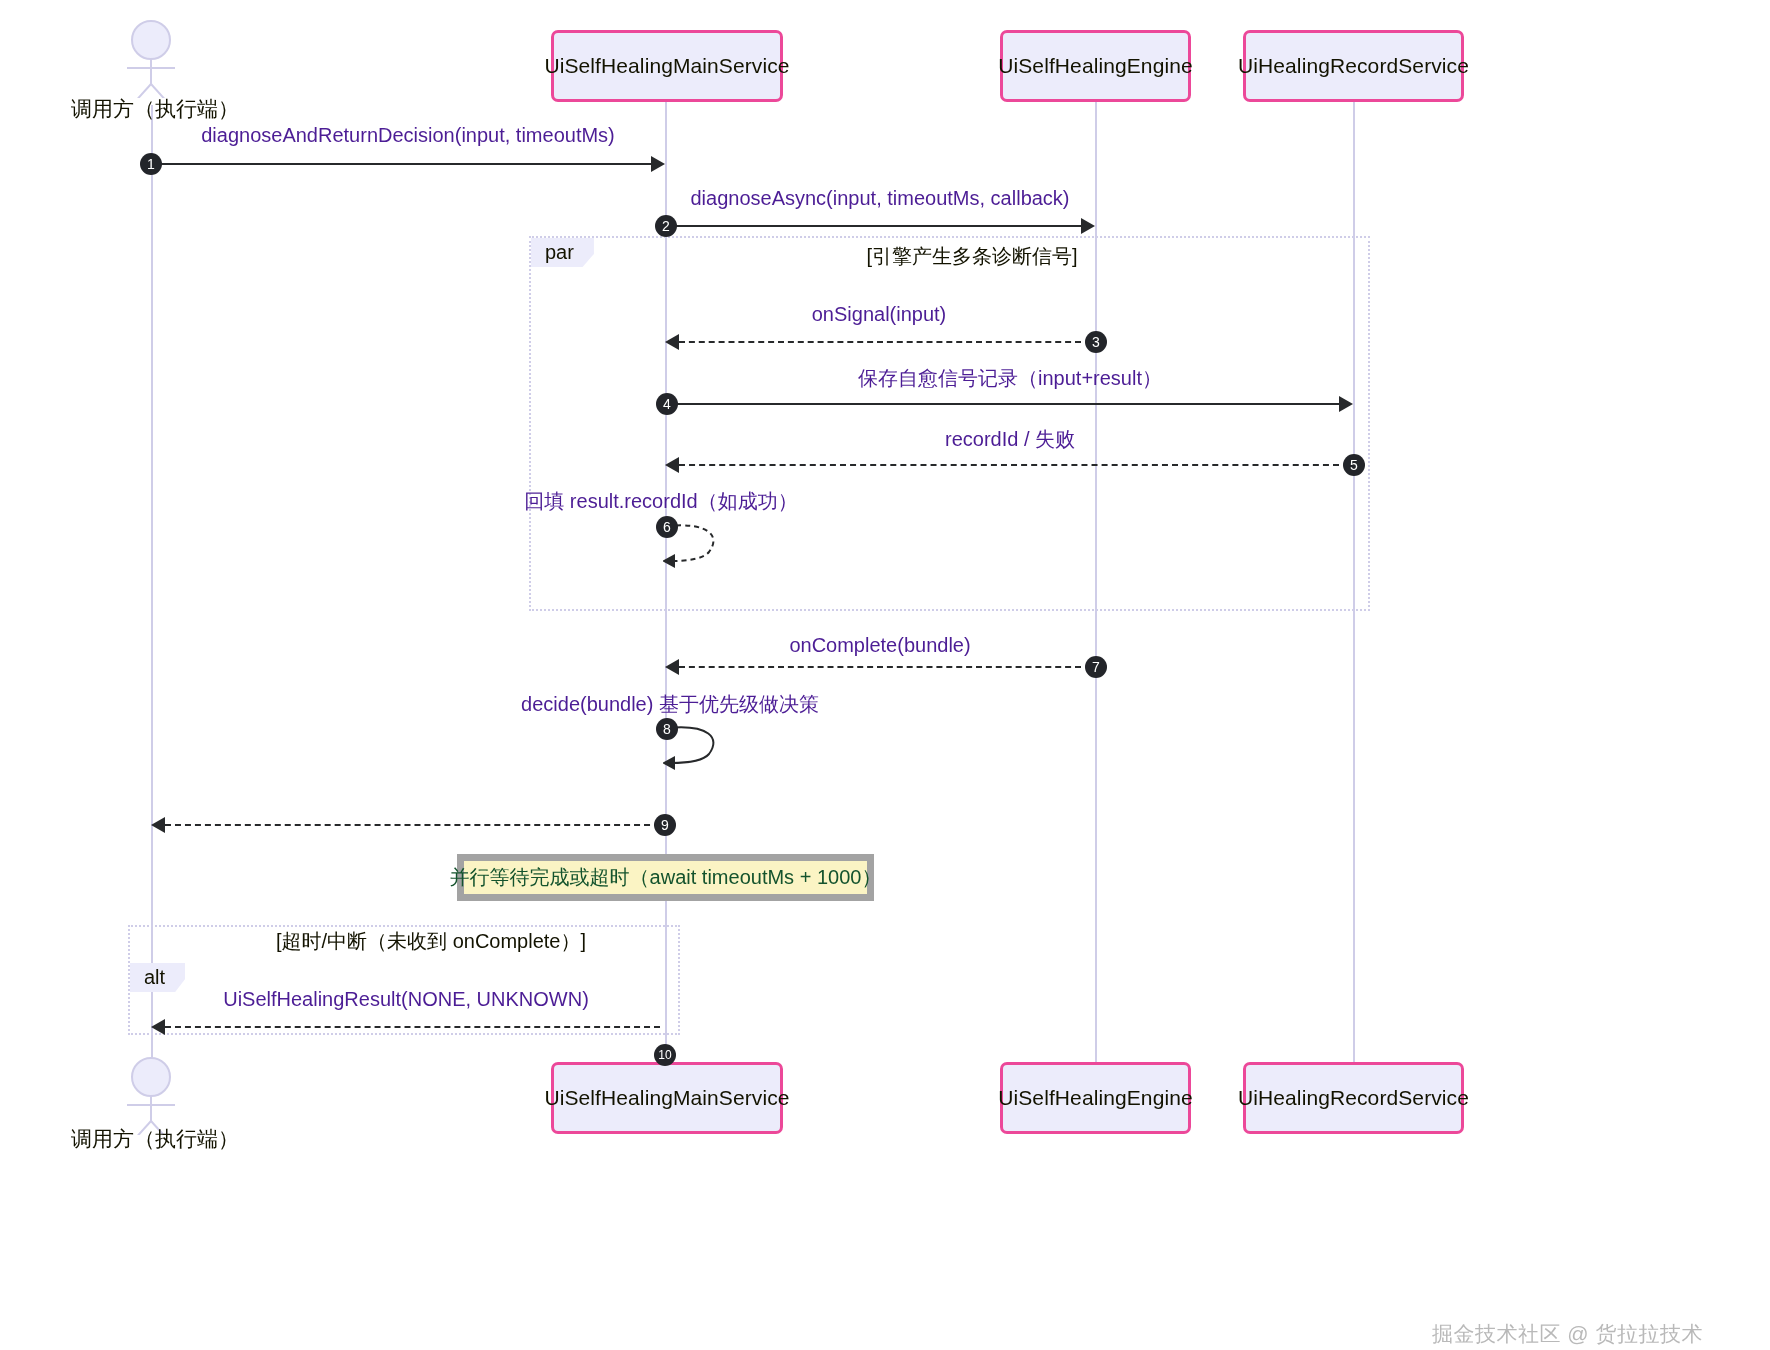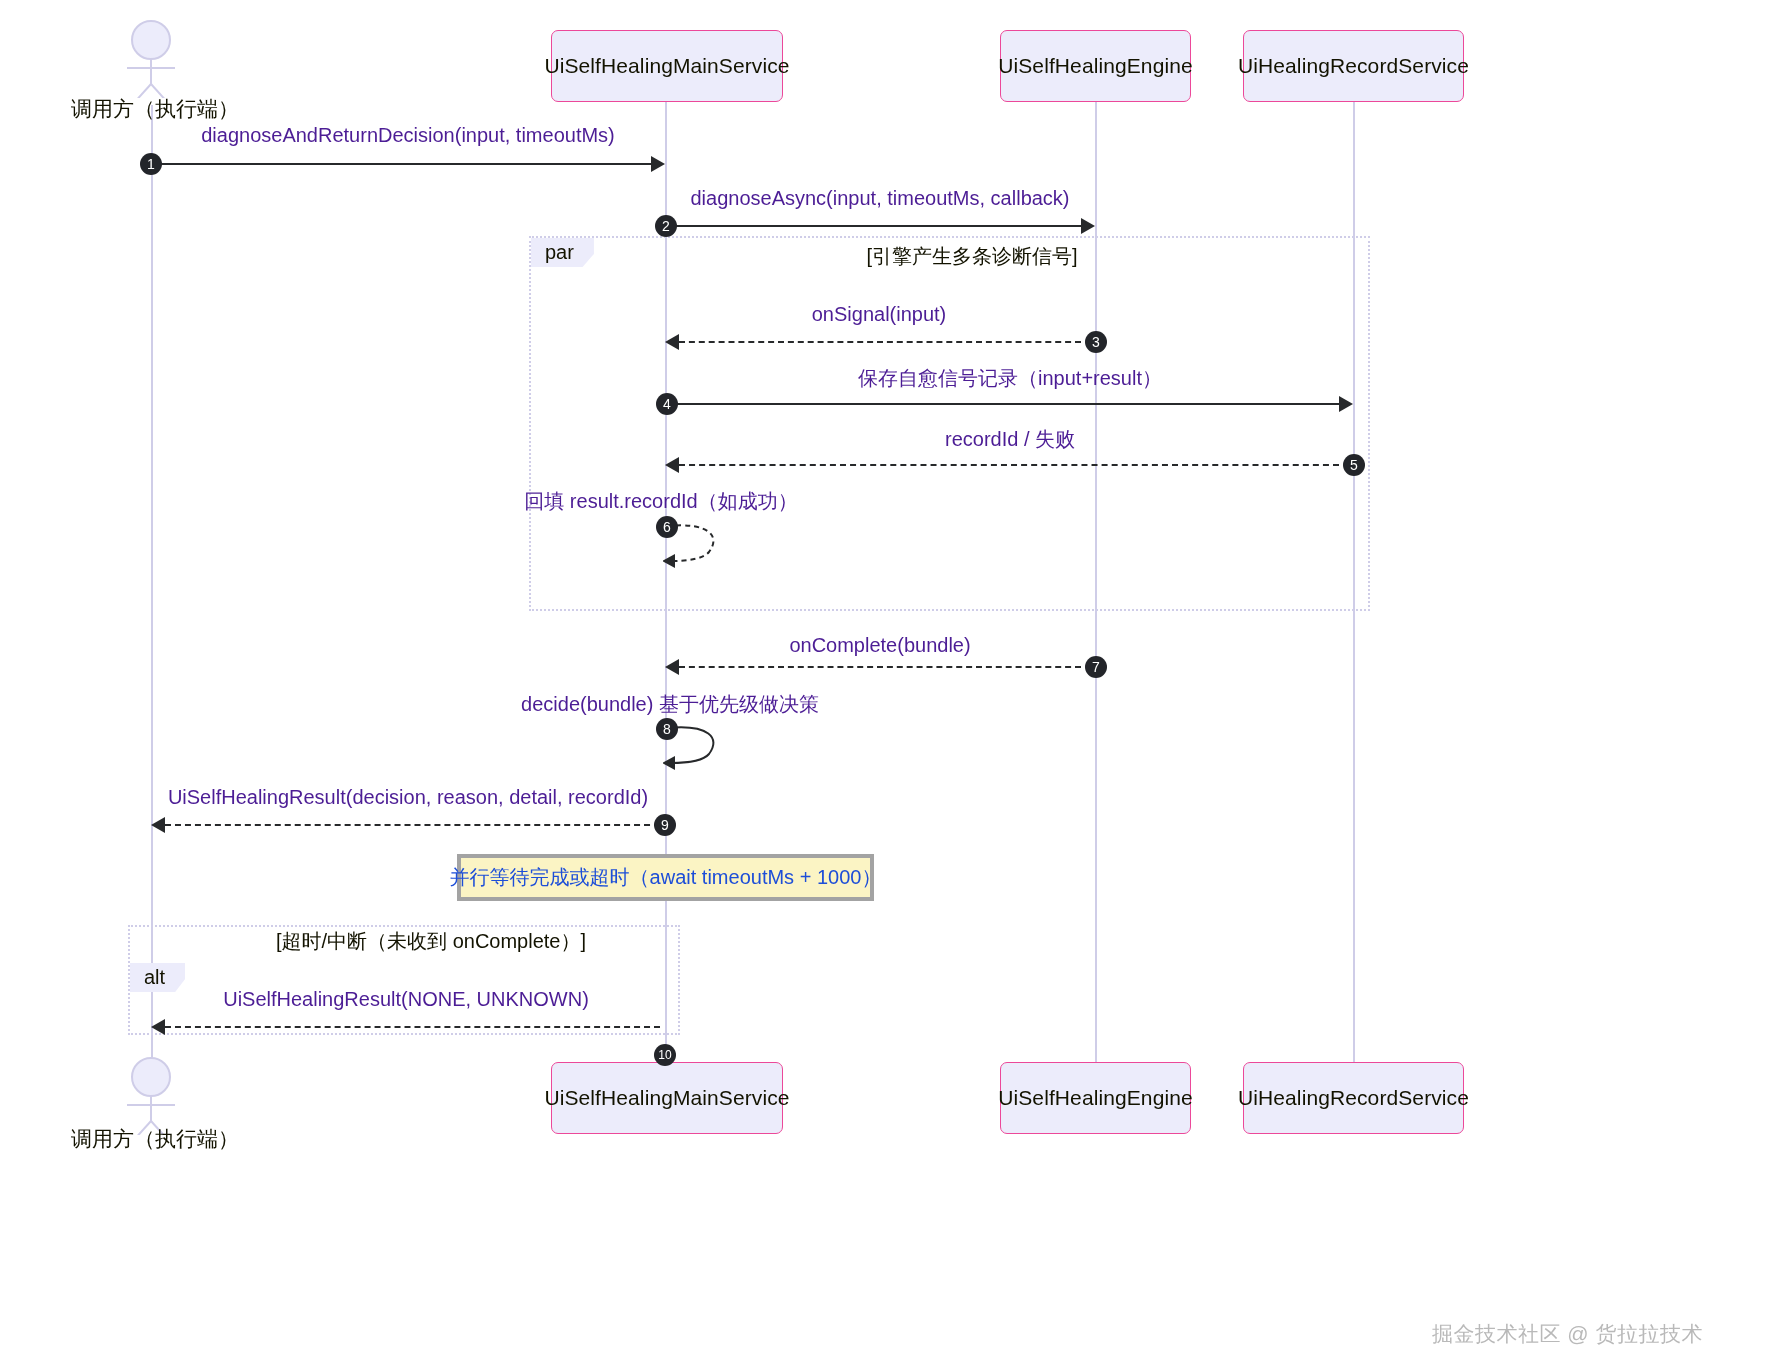--- a/index.html
+++ b/index.html
@@ -24,21 +24,21 @@
     position: absolute;
     width: 2px;
     background: #cfcde8;
   }
 
   
   .participant {
     position: absolute;
     box-sizing: border-box;
     background: #ececfb;
-    border: 1px solid #ec4899;
+    border: 3px solid #ec4899;
     border-radius: 7px;
     display: flex;
     align-items: center;
     justify-content: center;
     font-size: 21px;
     color: #131300;
     letter-spacing: .1px;
     white-space: nowrap;
   }
 
@@ -127,26 +127,26 @@
     white-space: nowrap;
     transform: translateX(-50%);
     text-align: center;
   }
 
   
   .note-box {
     position: absolute;
     box-sizing: border-box;
     background: #fbf4c4;
-    border: 4px solid #a3a3a3;
+    border: 7px solid #a3a3a3;
     display: flex;
     align-items: center;
     justify-content: center;
     font-size: 20px;
-    color: #1d4ed8;
+    color: #14532d;
     white-space: nowrap;
     padding: 0 6px;
   }
 
   
   .watermark {
     position: absolute;
     font-size: 21px;
     color: #b9b9b9;
     white-space: nowrap;
@@ -223,21 +223,20 @@
   <div class="arrow-head left" style="left:665px; top:659px;"></div>
   <div class="seqnum" style="left:1085px; top:656px;">7</div>
 
   <div class="msg-label" style="left:670px; top:691px;">decide(bundle) 基于优先级做决策</div>
   <svg style="position:absolute; left:663px; top:720px;" width="70" height="52" viewBox="0 0 70 52">
     <path d="M4 8 C 46 4, 58 18, 46 34 C 40 41, 24 43, 8 43" fill="none" stroke="#27292b" stroke-width="2"></path>
     <polygon points="12,36 12,50 -1,43" fill="#27292b"></polygon>
   </svg>
   <div class="seqnum" style="left:656px; top:718px;">8</div>
 
-  <div class="msg-label" style="left:408px; top:786px;">UiSelfHealingResult(decision, reason, detail, recordId)</div>
   <div class="msg-line dashed" style="left:165px; top:824px; width:495px;"></div>
   <div class="arrow-head left" style="left:151px; top:817px;"></div>
   <div class="seqnum" style="left:654px; top:814px;">9</div>
 
   <div class="note-box" style="left:457px; top:854px; width:417px; height:47px;">
     <span>并行等待完成或超时（await timeoutMs + 1000）</span>
   </div>
 
   <div class="fragment" style="left:128px; top:925px; width:552px; height:110px;"></div>
   <div class="frag-tag" style="left:130px; top:927px;margin-top:36px;">alt</div>

